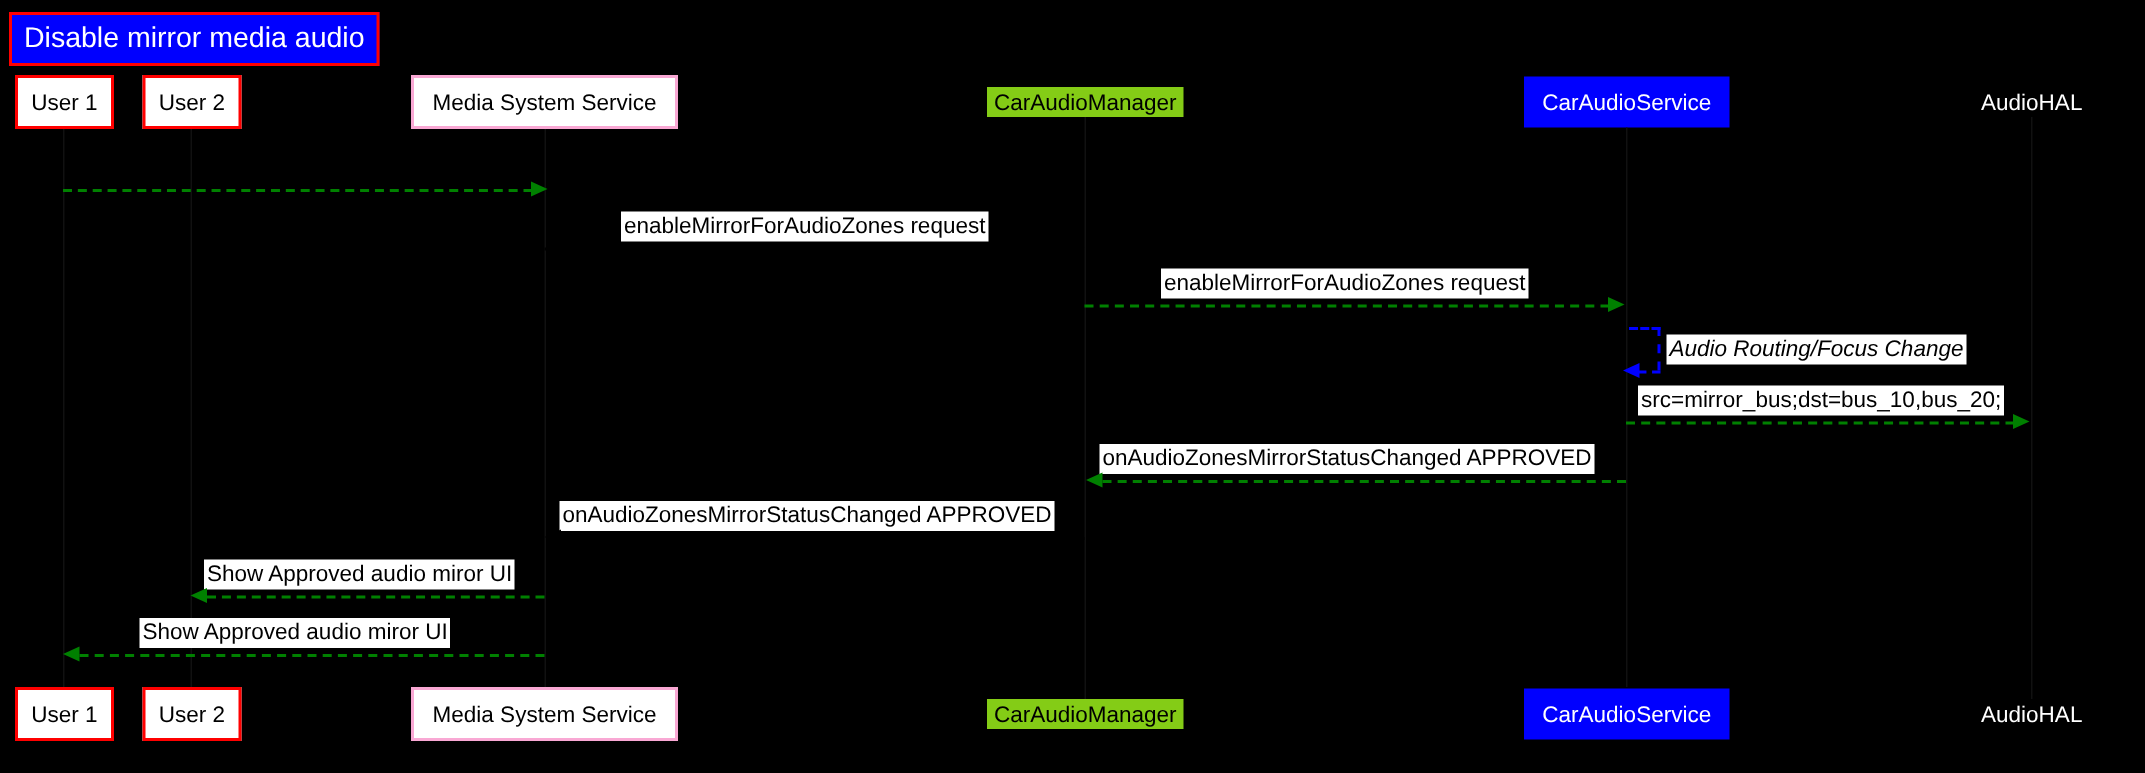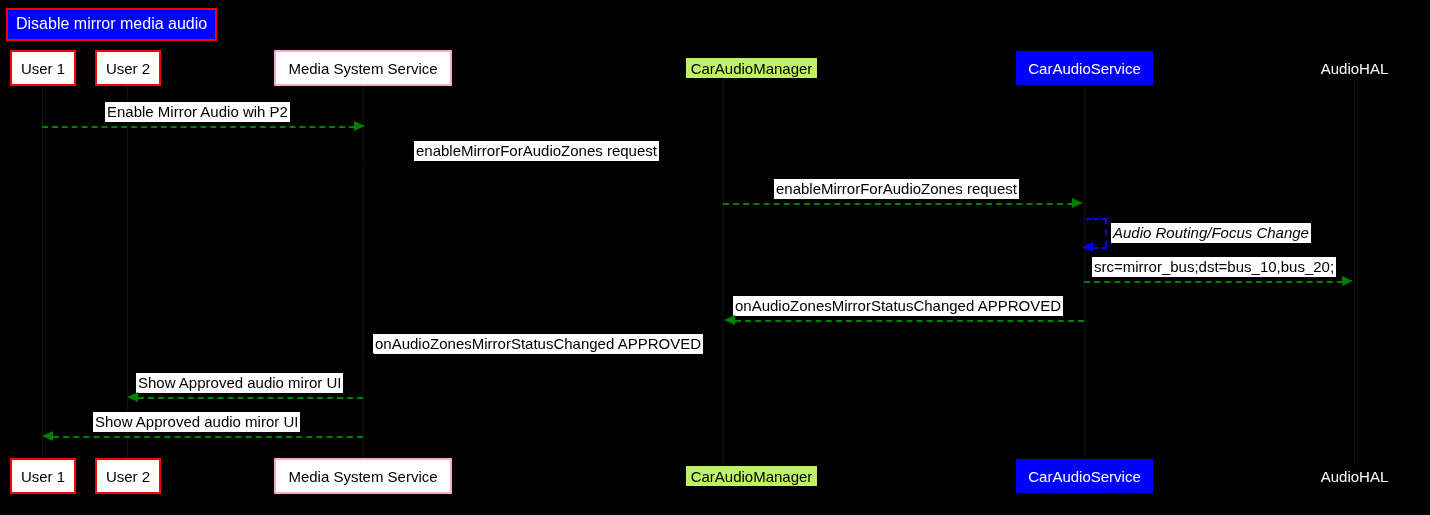--- a/index.html
+++ b/index.html
@@ -19,21 +19,21 @@
   }
   .abs { position: absolute; }
 
   
   .title-box {
     left: 6px;
     top: 8px;
     background: #0000ff;
     border: 2px solid #ff0000;
     color: #ffffff;
-    font-size: 16px;
+    font-size: 19px;
     line-height: 1;
     padding: 6px 8px 7px 8px;
     white-space: nowrap;
     box-sizing: border-box;
   }
 
   
   .participant {
     box-sizing: border-box;
     display: flex;
@@ -47,24 +47,23 @@
     background: #ffffff;
     border: 2px solid #ff0000;
     color: #000000;
   }
   .p-green {
     background: #ffffff;
     border: 2px solid #f9a8d4;
     color: #000000;
   }
   .p-plainwhite {
-    background: #bef264;
+    background: #84cc16;
     border: none;
     color: #000000;
-    margin-left: 28px;
   }
   .p-blue {
     background: #0000ff;
     border: none;
     color: #ffffff;
   }
   .p-none {
     background: transparent;
     border: none;
     color: #ffffff;
@@ -148,21 +147,20 @@
     <span>AudioHAL</span>
   </div>
 
   <div class="abs lifeline" style="left:42px;   top:86px; height:372px;"></div>
   <div class="abs lifeline" style="left:127px;  top:86px; height:372px;"></div>
   <div class="abs lifeline" style="left:363px;  top:86px; height:372px;"></div>
   <div class="abs lifeline" style="left:723px;  top:78px; height:388px;"></div>
   <div class="abs lifeline" style="left:1084px; top:85px; height:373px;"></div>
   <div class="abs lifeline" style="left:1354px; top:78px; height:388px;"></div>
 
-  <div class="abs msg-label" style="left:105px; top:102px;">Enable Mirror Audio wih P2</div>
   <div class="abs arrow-line" style="left:42px; top:126px; width:313px;"></div>
   <div class="abs arrow-head right-green" style="left:354px; top:121px;"></div>
 
   <div class="abs msg-label" style="left:414px; top:141px;">enableMirrorForAudioZones request</div>
   <div class="abs arrow-line dark" style="left:363px; top:165px; width:349px;"></div>
   <div class="abs arrow-head right-dark" style="left:712px; top:160px;"></div>
 
   <div class="abs msg-label" style="left:774px; top:179px;">enableMirrorForAudioZones request</div>
   <div class="abs arrow-line" style="left:723px; top:203px; width:350px;"></div>
   <div class="abs arrow-head right-green" style="left:1072px; top:198px;"></div>

